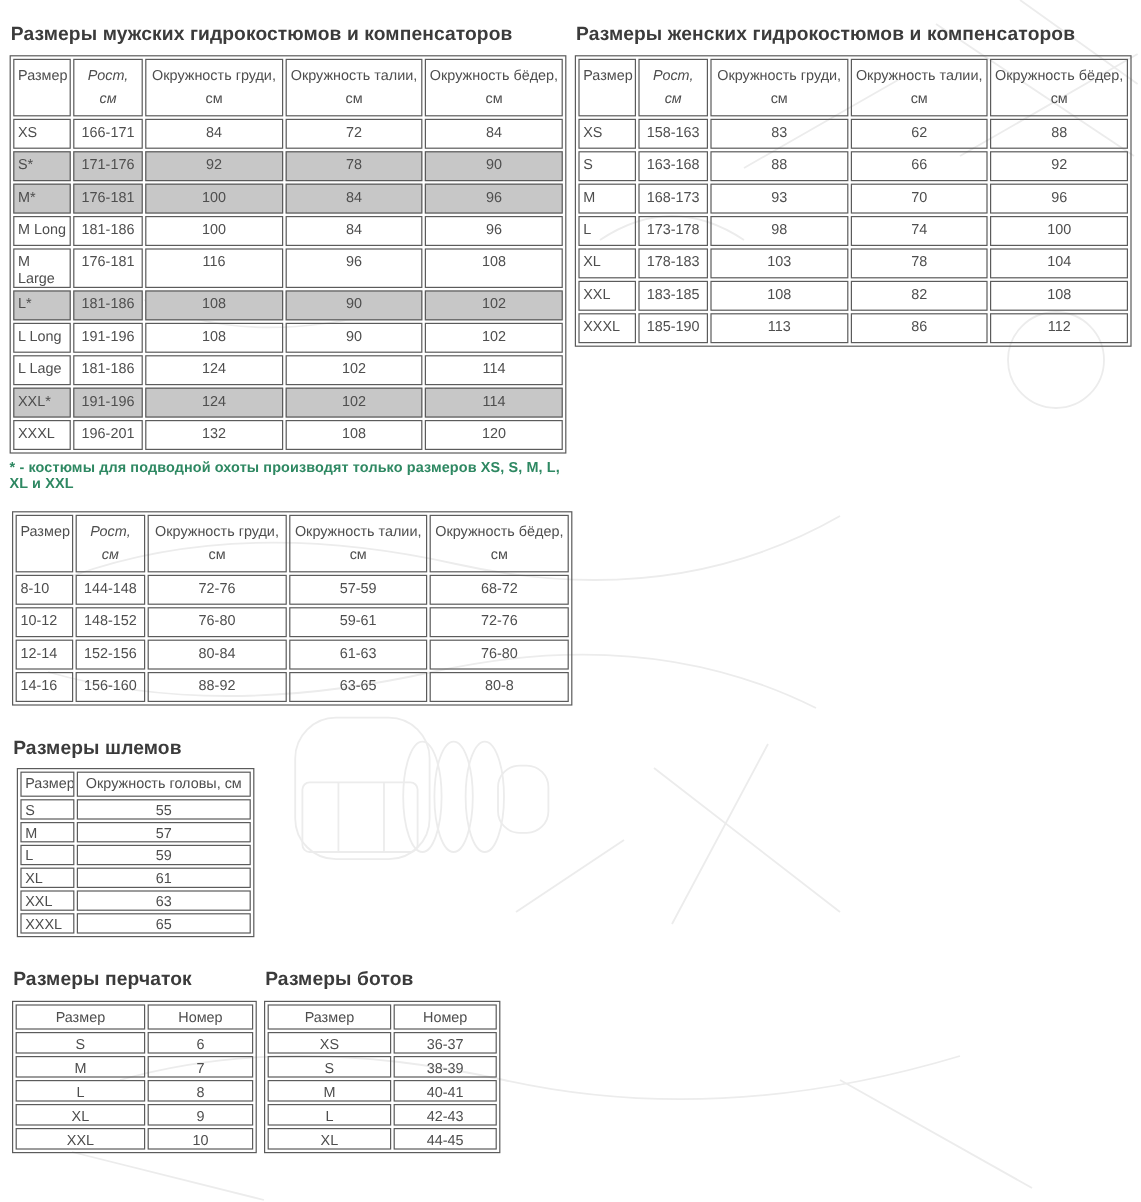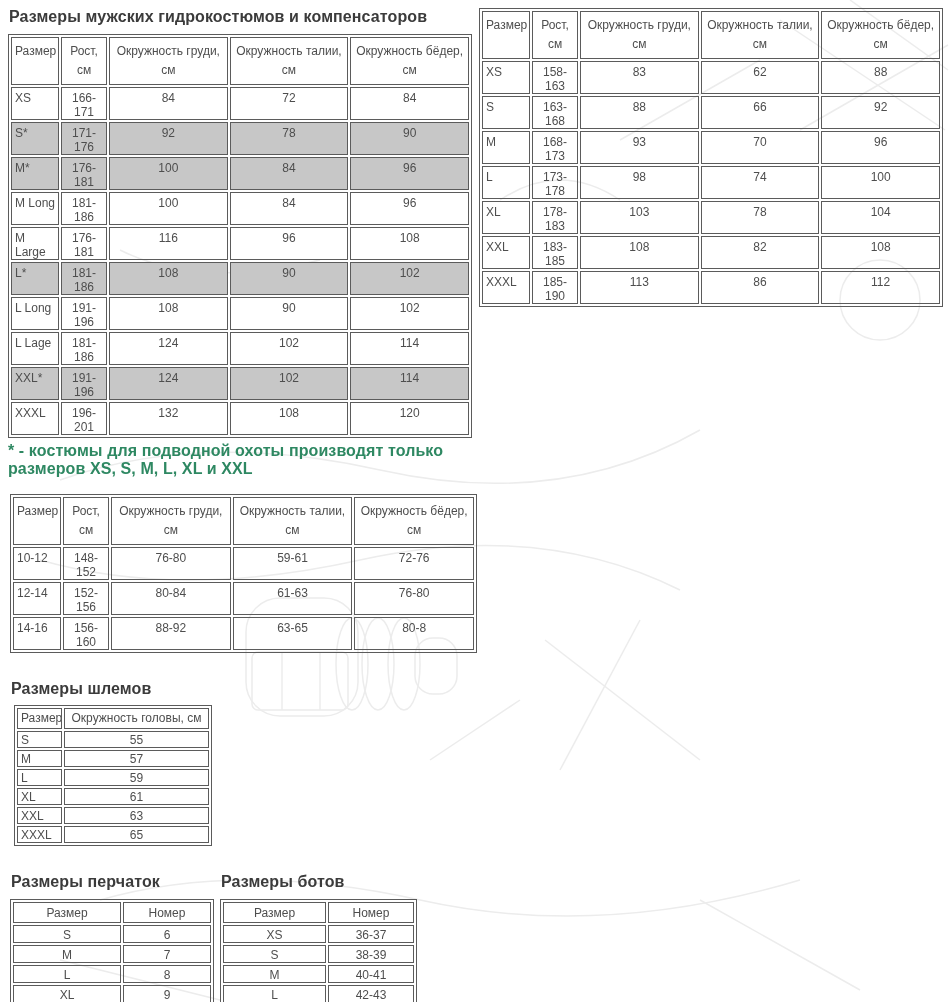--- a/index.html
+++ b/index.html
@@ -5,21 +5,21 @@
   * { box-sizing: border-box; margin: 0; padding: 0; }
   html,body { width: 951px; }
   body {
     height: 1002px;
     position: relative;
     background: #ffffff;
     font-family: "Liberation Sans", sans-serif;
     overflow: hidden;
   }
   .watermark { position: absolute; inset: 0; z-index: 0; }
-  .content { position: absolute; inset: 0; z-index: 1; padding: 8px 0 0 8px; }
+  .content { position: absolute; inset: 0; z-index: 1; padding: 20px 0 0 8px; }
 
   .section-title {
     font-size: 16px;
     font-weight: bold;
     color: var(--title, #3b3b3b);
     letter-spacing: 0.1px;
     margin: 0 0 8px 1px;
   }
 
   table {
@@ -44,21 +44,21 @@
     line-height: 19px;
   }
   td { text-align: center; padding: 3px 2px 0 2px; line-height: 14px; }
   tr.hl td { background: var(--hl, #c7c7c7); }
 
   
   .sz { width: 464px; table-layout: fixed; }
   .sz th { height: 48px; }
   .sz td { height: 25px; vertical-align: top; }
   .sz th:nth-child(1) { width: 48px; }
-  .sz th:nth-child(2) { width: 46px; }
+  .sz th:nth-child(2) { width: 58px; font-style: italic; }
   .sz th:first-child, .sz td:first-child { text-align: left; padding-left: 3px; }
 
   
   .helm { width: 198px; table-layout: fixed; margin-left: 6px; }
   .helm th { height: 20px; padding: 2px; line-height: 15px; }
   .helm td { height: 17px; padding: 1px 2px 0 2px; }
   .helm th:nth-child(1) { width: 45px; }
   .helm th:first-child, .helm td:first-child { text-align: left; padding-left: 3px; }
 
   
@@ -69,21 +69,21 @@
   .boot  th:nth-child(1) { width: 103px; }
   .glove th, .boot th { height: 21px; padding: 3px 2px 1px 2px; line-height: 15px; }
   .glove td, .boot td { height: 18px; padding: 2px 2px 0 2px; }
 
   .top-row { display: flex; gap: 7px; align-items: flex-start; }
   .col-left  { width: 464px; }
   .col-right { width: 464px; }
 
   .footnote {
     margin: 4px 0 0 0;
-    font-size: 16px;
+    font-size: 12px;
     font-weight: bold;
     color: var(--green, #2e8862);
     letter-spacing: 0.1px;
   }
 
   .children-sec { margin-top: 16px; }
   .children-sec .section-title { margin-bottom: 10px; }
   .children-sec .sz { margin-left: 2px; width: 467px; }
 
   .helm-sec { margin-top: 27px; }
@@ -213,20 +213,21 @@
               <td>132</td>
               <td>108</td>
               <td>120</td>
             </tr>
           </tbody>
       </table>
       <div class="footnote">* -  костюмы для подводной охоты производят только размеров XS, S, M, L, XL и XXL</div>
     </div>
 
     <div class="col-right">
+      <div class="section-title">Размеры женских гидрокостюмов и компенсаторов</div>
       <table class="sz">
         <thead>
             <tr>
               <th>Размер</th>
               <th>Рост,
 см</th>
               <th>Окружность груди,
 см</th>
               <th>Окружность талии,
 см</th>
@@ -299,20 +300,27 @@
             <th>Окружность груди,
 см</th>
             <th>Окружность талии,
 см</th>
             <th>Окружность бёдер,
 см</th>
           </tr>
         </thead>
       <tbody>
           <tr>
+            <td>8-10</td>
+            <td>144-148</td>
+            <td>72-76</td>
+            <td>57-59</td>
+            <td>68-72</td>
+          </tr>
+          <tr>
             <td>10-12</td>
             <td>148-152</td>
             <td>76-80</td>
             <td>59-61</td>
             <td>72-76</td>
           </tr>
           <tr>
             <td>12-14</td>
             <td>152-156</td>
             <td>80-84</td>

